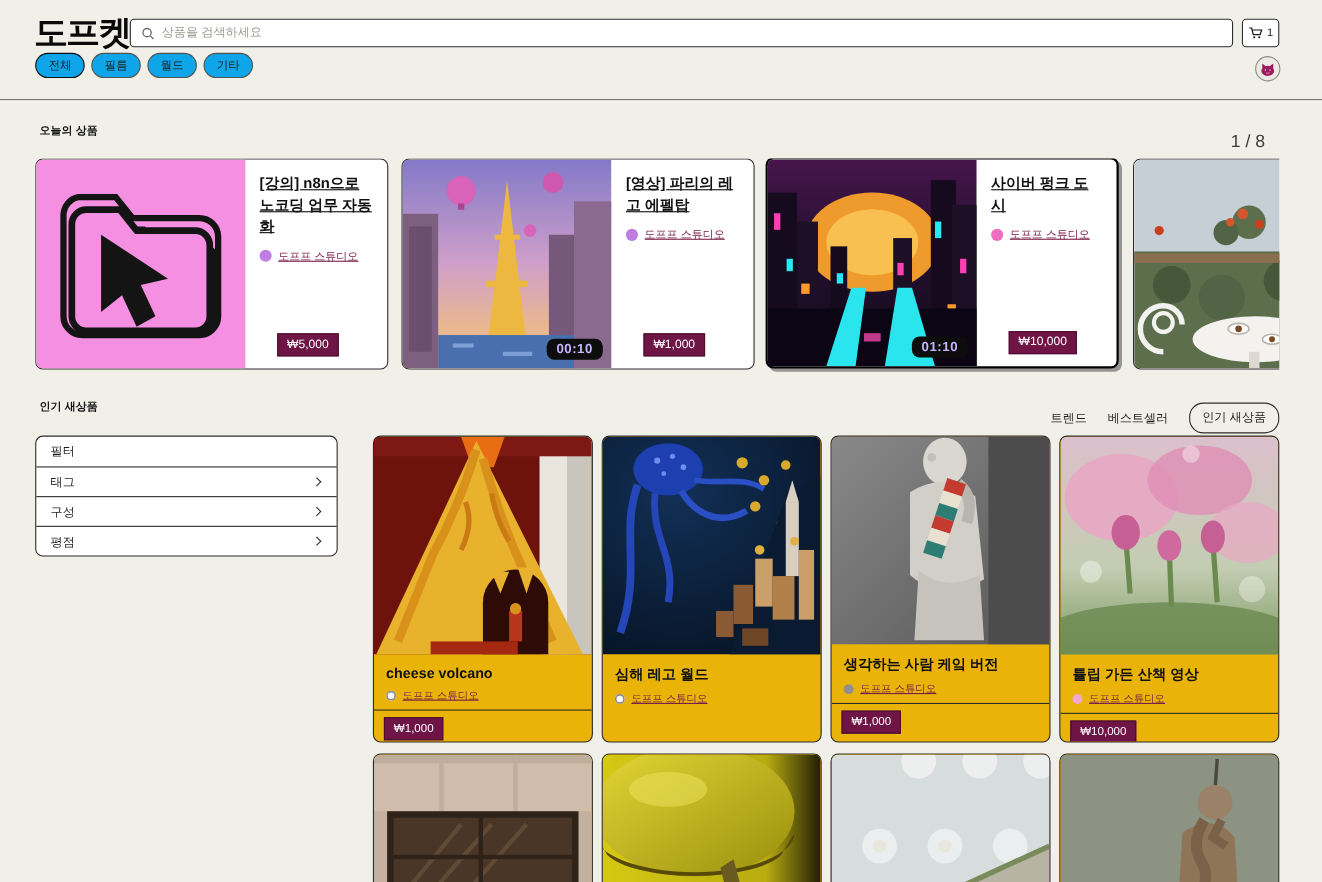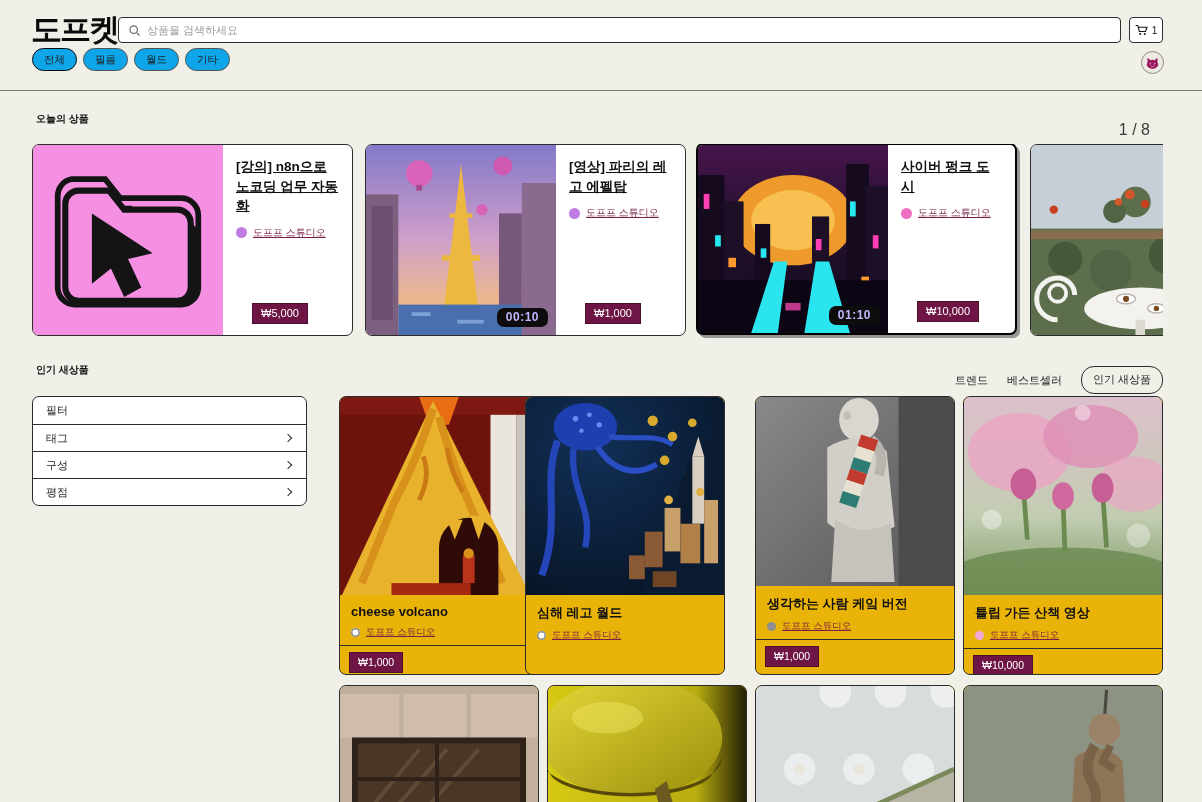--- a/index.html
+++ b/index.html
@@ -316,21 +316,21 @@
       <div class="g-studio">
         <span class="dot" style="background:#ffffff;box-shadow:inset 0 0 0 1.5px #8a8a8a"></span>
         <span class="s-link">도프프 스튜디오</span>
       </div>
     </div>
     <div class="g-price">
       <span class="price-chip">₩1,000</span>
     </div>
   </div>
 
-  <div class="g-card r1" style="left:525px;">
+  <div class="g-card r1" style="left:547px;">
     <div class="g-img">
       <svg viewBox="0 0 100 100" preserveAspectRatio="none">
         <defs>
             <radialGradient id="sea1" cx=".35" cy=".25" r="1">
               <stop offset="0" stop-color="#123057"></stop>
               <stop offset="1" stop-color="#050f1d"></stop>
             </radialGradient>
           </defs>
         <rect width="100" height="100" fill="url(#sea1)"></rect>
         <ellipse cx="30" cy="15" rx="16" ry="12" fill="#1e3fb0"></ellipse>

